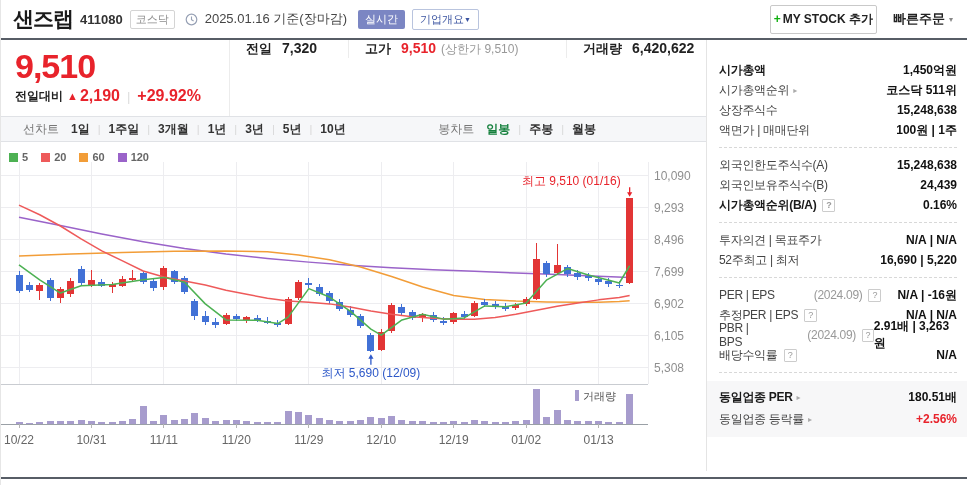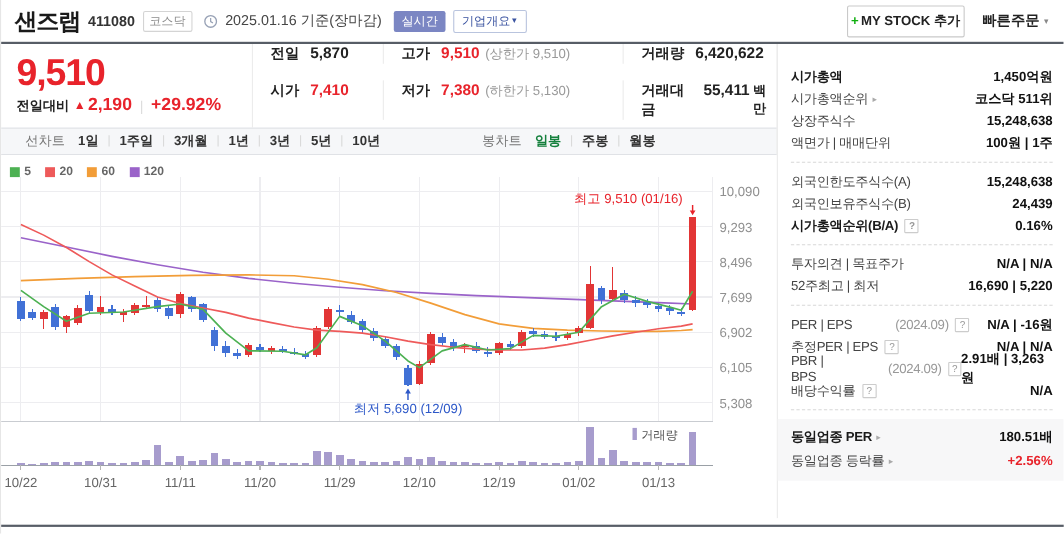--- a/index.html
+++ b/index.html
@@ -28,21 +28,21 @@
   .left{width:705px;display:flex;flex-direction:column;}
   
   .price-area{height:90px;display:flex;}
   .price-main{width:228px;padding:7px 0 0 14px;}
   .cur{font-size:34px;font-weight:bold;color:var(--red);line-height:1.15;letter-spacing:-1px;}
   .chg-row{display:flex;align-items:center;margin-top:1px;}
   .chg-lbl{font-size:12px;font-weight:bold;color:#222;margin-right:4px;}
   .arrow-up{color:var(--red);font-size:11px;margin-right:2px;}
   .chg-val,.chg-pct{font-size:16px;font-weight:bold;color:var(--red);}
   .chg-sep{color:#ddd;font-size:13px;margin:0 7px;}
-  .price-table{flex:1;border-left:1px solid #ececec;display:flex;flex-direction:column;justify-content:flex-start;gap:15px;}
+  .price-table{flex:1;border-left:1px solid #ececec;display:flex;flex-direction:column;justify-content:space-between;gap:15px;}
   .s-row{display:flex;}
   .s-cell{display:flex;align-items:baseline;padding-left:16px;}
   .s-cell+.s-cell{border-left:1px solid #ececec;}
   .s-lbl{font-size:13px;font-weight:bold;color:#222;margin-right:10px;}
   .s-val{font-size:14px;font-weight:bold;color:#222;}
   .s-val.red{color:var(--red);}
   .s-extra{font-size:12px;color:#999;margin-left:5px;}
   .s-unit{font-size:12px;font-weight:bold;color:#222;margin-left:3px;}
   
   .toolbar{height:30px;background:#f6f7f9;border-top:1px solid #e0e2e6;border-bottom:1px solid #e0e2e6;display:flex;align-items:center;font-size:12px;padding-left:22px;}
@@ -119,46 +119,30 @@
             <span class="arrow-up">▲</span>
             <span class="chg-val">2,190</span>
             <span class="chg-sep">|</span>
             <span class="chg-pct">+29.92%</span>
           </div>
         </div>
         <div class="price-table" id="price-table">
             <div class="s-row">
               <div class="s-cell" style="width: 118px;">
                 <span class="s-lbl">전일</span>
-                <span class="s-val">5,870</span>
+                <span class="s-val">7,320</span>
               </div>
               <div class="s-cell" style="width: 218px;">
                 <span class="s-lbl">고가</span>
                 <span class="s-val red">9,510</span>
                 <span class="s-extra">(상한가 9,510)</span>
               </div>
               <div class="s-cell" style="flex: 1 1 0%;">
                 <span class="s-lbl">거래량</span>
                 <span class="s-val">6,420,622</span>
-              </div>
-            </div>
-            <div class="s-row">
-              <div class="s-cell" style="width: 118px;">
-                <span class="s-lbl">시가</span>
-                <span class="s-val red">7,410</span>
-              </div>
-              <div class="s-cell" style="width: 218px;">
-                <span class="s-lbl">저가</span>
-                <span class="s-val red">7,380</span>
-                <span class="s-extra">(하한가 5,130)</span>
-              </div>
-              <div class="s-cell" style="flex: 1 1 0%;">
-                <span class="s-lbl">거래대금</span>
-                <span class="s-val">55,411</span>
-                <span class="s-unit">백만</span>
               </div>
             </div>
           </div>
       </section>
 
       <div class="toolbar" id="toolbar">
           <span class="tb-cap">선차트</span>
           <span class="tb-item">1일</span>
           <span class="tb-sep">|</span>
           <span class="tb-item">1주일</span>

